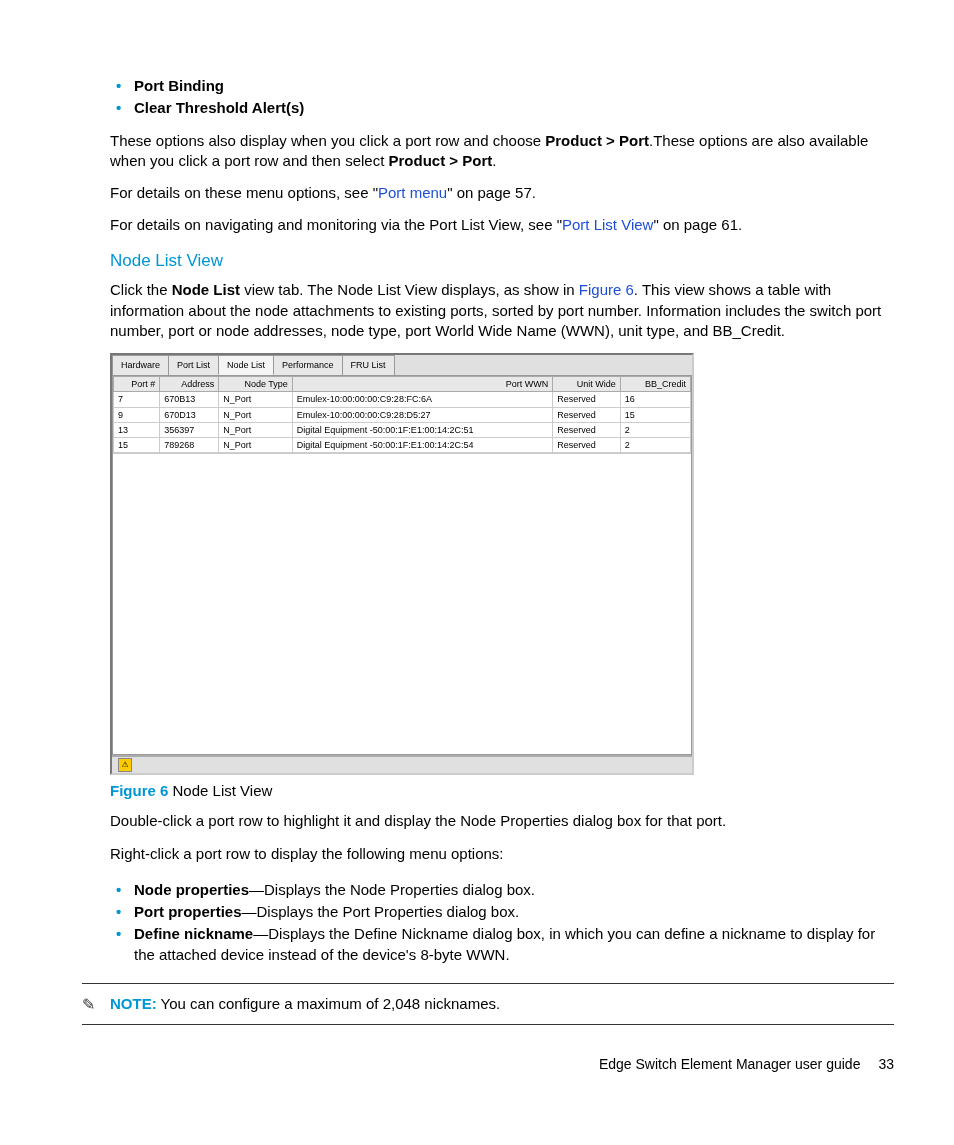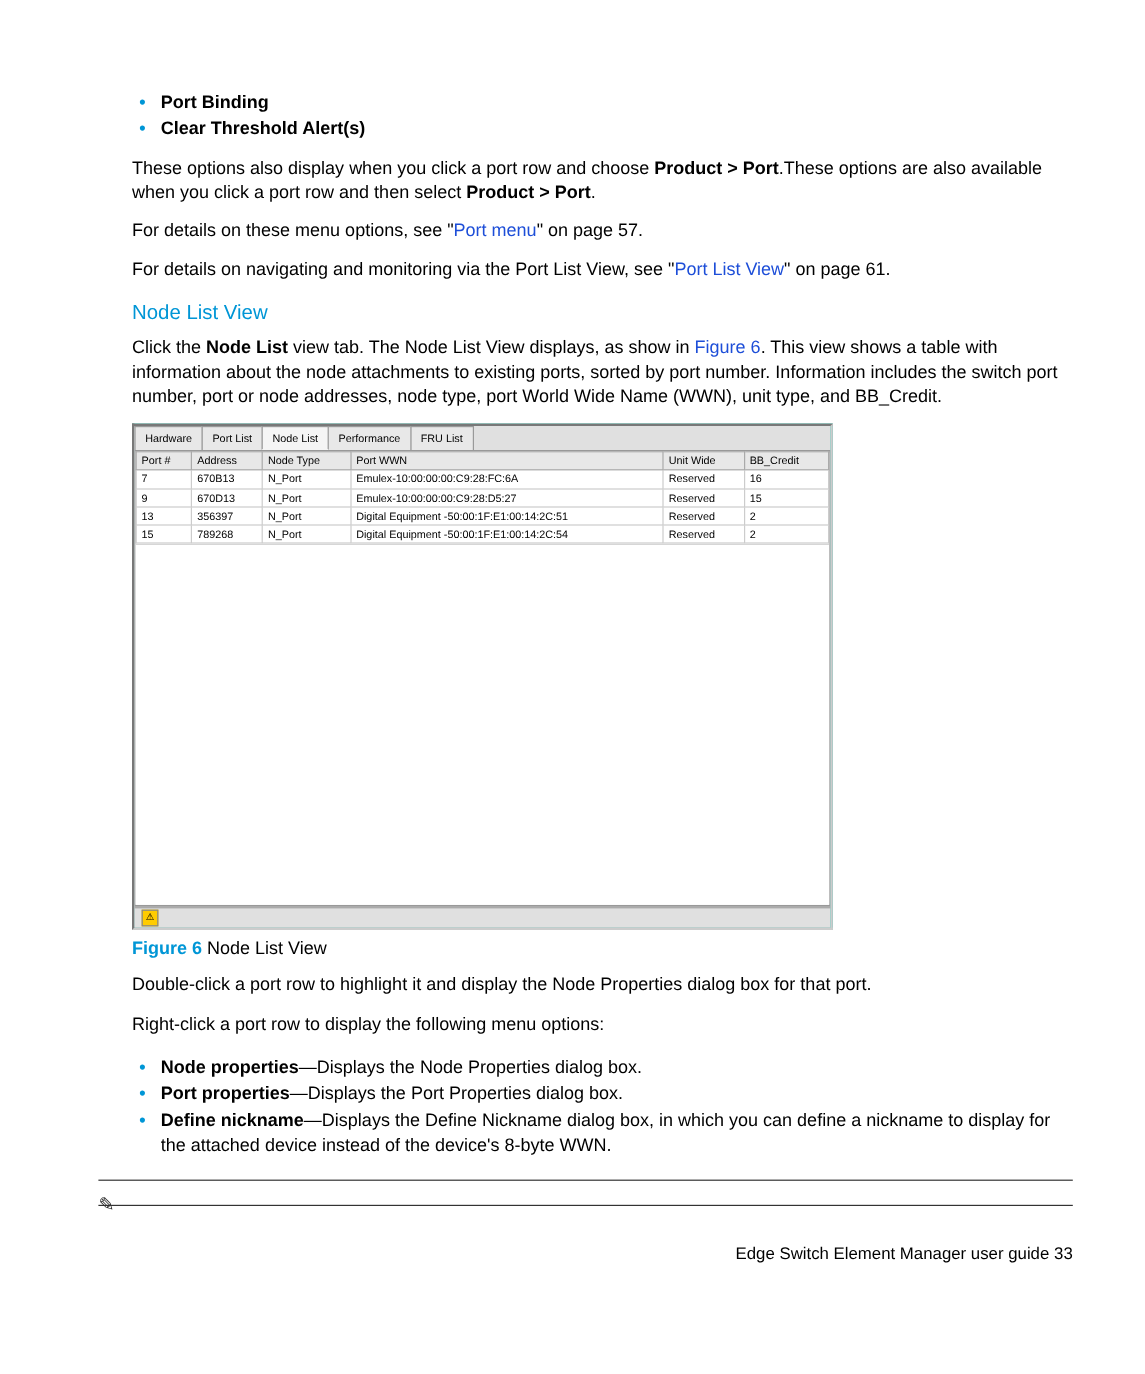--- a/index.html
+++ b/index.html
@@ -21,35 +21,35 @@
   .bold { font-weight: bold; }
   .para { margin: 8px 0 12px 0; }
   .link { color: #1d4ed8; }
   .h2 { color: #0096d6; font-size: 17px; margin: 14px 0 8px 0; font-weight: normal; }
 
   
   .figure-box {
     margin: 12px 0 6px 0;
     width: 580px;
     border: 2px inset #ccc;
-    background: #14b8a6;
+    background: #a21caf;
     box-shadow: 0 0 0 1px #999 inset;
     font-family: Arial, sans-serif;
   }
   .tab-row { display: flex; background: #e0e0e0; font-size: 9px; }
   .tab {
     padding: 3px 8px; border: 1px solid #999; background: #e8e8e8;
     border-bottom: none; margin-right: -1px;
   }
   .tab.active { background: #f5f5f5; border-bottom: 1px solid #f5f5f5; position: relative; }
   .grid-wrap { background: #fff; border: 1px solid #999; }
   table.grid { border-collapse: collapse; width: 100%; font-size: 9px; }
   table.grid th {
     background: #e8e8e8; border: 1px solid #aaa; padding: 1px 4px;
-    font-weight: normal; text-align: left; white-space: nowrap;
+    font-weight: normal; text-align: right; white-space: nowrap;
   }
   table.grid td {
     border: 1px solid #ccc; padding: 1px 4px; background: #fff;
     white-space: nowrap;
   }
   .whitespace { height: 300px; background: #fff; border-top: 1px solid #ccc;}
   .statusbar {
     height: 16px; background: #e0e0e0; border-top: 2px inset #fff;
     display: flex; align-items: center; padding-left: 6px;
   }
@@ -64,21 +64,21 @@
   }
   .note-icon {
     position: absolute; left: 0px; top: 10px; width: 18px; height: 18px;
     font-size: 16px; color: #333;
   }
   .note-body { margin-left: 28px; }
   .note-label { color: #0096d6; font-weight: bold; }
 
   .footer {
     text-align: right; font-size: 14px; margin-top: 30px;
-    display: flex; justify-content: flex-end; gap: 4px;
+    display: flex; justify-content: flex-end; gap: 18px;
   }
 </style>
 </head>
 <body>
 
 <ul class="bullet-list">
   <li><span class="bold">Port Binding</span></li>
   <li><span class="bold">Clear Threshold Alert(s)</span></li>
 </ul>
 
@@ -170,18 +170,21 @@
 <p class="para">Right-click a port row to display the following menu options:</p>
 
 <ul class="bullet-list" id="menu-bullets">
     <li><span class="bold">Node properties</span><span>—Displays the Node Properties dialog box.</span></li>
     <li><span class="bold">Port properties</span><span>—Displays the Port Properties dialog box.</span></li>
     <li><span class="bold">Define nickname</span><span>—Displays the Define Nickname dialog box, in which you can define a nickname to display for the attached device instead of the device's 8-byte WWN.</span></li>
   </ul>
 
 <div class="note-block">
   <span class="note-icon">✎</span>
+  <div class="note-body">
+    <span class="note-label">NOTE:</span><span>   You can configure a maximum of 2,048 nicknames.</span>
+  </div>
 </div>
 
 <div class="footer">
   <span>Edge Switch Element Manager user guide</span>
   <span>33</span>
 </div>
 
 </body></html>

